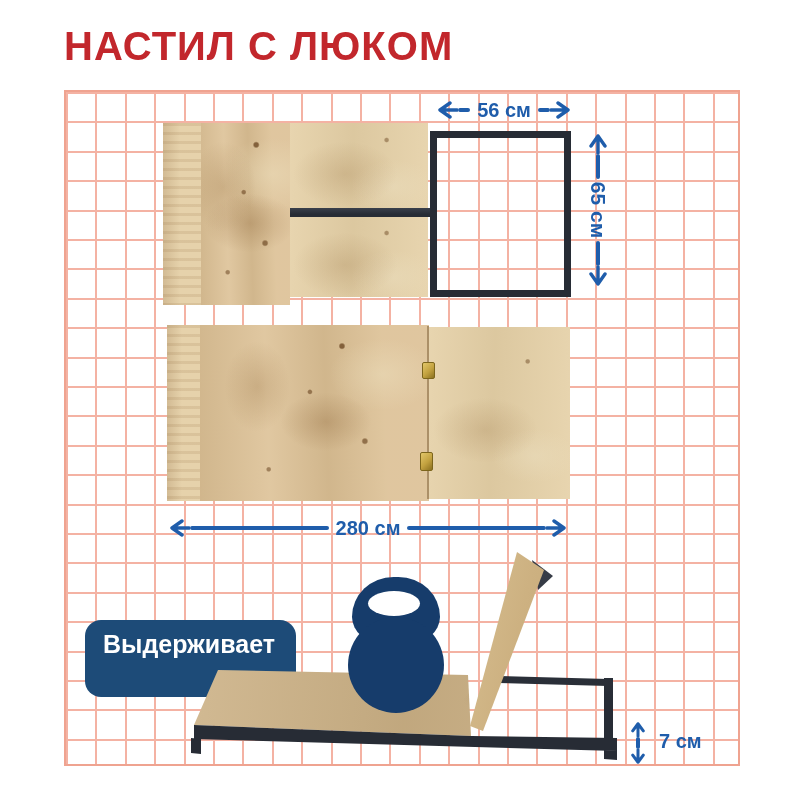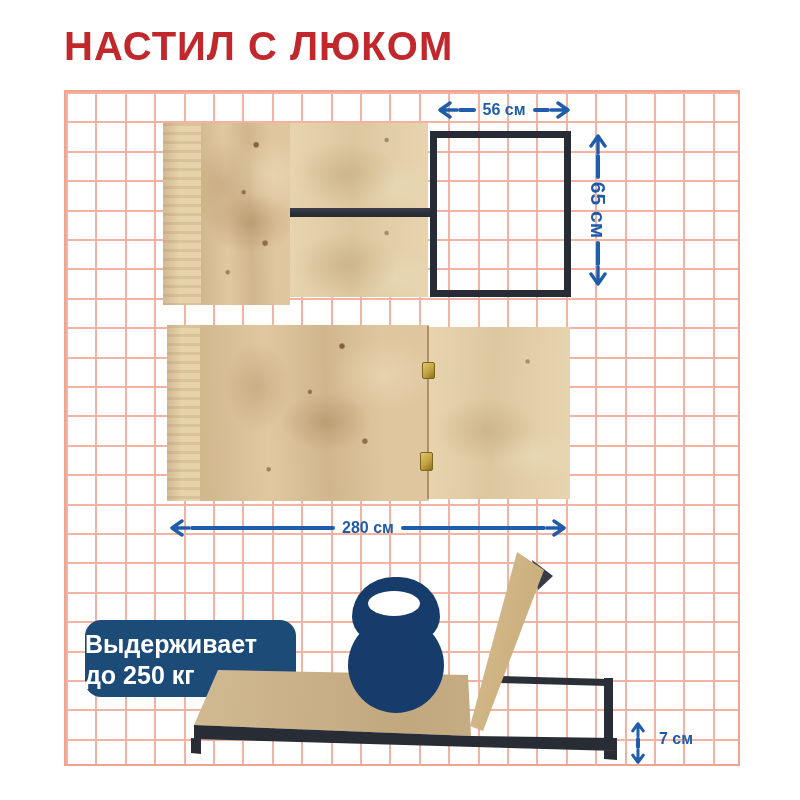--- a/index.html
+++ b/index.html
@@ -44,28 +44,28 @@
       linear-gradient(95deg, rgba(255,255,255,.12), rgba(0,0,0,.06) 50%, rgba(255,255,255,.08));}
   .metal{background:linear-gradient(180deg,#3a404b,var(--metal-dark) 70%);}
 
   
   .dim-h{display:flex;align-items:center;}
   .dim-v{display:flex;flex-direction:column;align-items:center;}
   .shaft-h{height:3.5px;background:var(--dim-blue);flex:1;border-radius:2px;}
   .shaft-v{width:3.5px;background:var(--dim-blue);flex:1;border-radius:2px;}
   .ah{display:block;flex:none;}
   .ah path{stroke:var(--dim-blue);stroke-width:3.4;fill:none;stroke-linecap:round;stroke-linejoin:round;}
-  .dim-label{color:var(--dim-blue);font-weight:bold;font-size:16px;margin:0 7px;white-space:nowrap;}
+  .dim-label{color:var(--dim-blue);font-weight:bold;font-size:20px;margin:0 7px;white-space:nowrap;}
   .rot-wrap{position:relative;width:24px;height:62px;flex:none;}
   .rot-wrap span{position:absolute;left:50%;top:50%;transform:translate(-50%,-50%) rotate(90deg);
       color:var(--dim-blue);font-weight:bold;font-size:21px;white-space:nowrap;margin:0;}
 
   
   #badge{left:85px;top:620px;width:211px;height:77px;border-radius:16px;
-      background:var(--badge-navy);box-sizing:border-box;padding:9px 0;z-index:1;}
+      background:var(--badge-navy);box-sizing:border-box;padding:9px 18px;z-index:1;}
   #badge div{color:#fff;font-weight:bold;font-size:25px;line-height:1.25;white-space:nowrap;}
 
   
   #hatch-frame{left:430px;top:131px;width:141px;height:166px;box-sizing:border-box;
       border:7px solid var(--metal-dark);}
   .seam{background:rgba(120,90,50,.5);}
   .hinge{background:linear-gradient(135deg,#e3c76a,var(--hinge-gold) 55%,#8a7020);
       border:1px solid #7c651c;border-radius:2px;box-sizing:border-box;}
 
   
@@ -141,21 +141,20 @@
     <div class="shaft-h"></div>
     <span class="dim-label">280 см</span>
     <div class="shaft-h"></div>
     <svg class="ah" width="20" height="20" viewBox="0 0 20 20">
         <path d="M1 10 H18 M8 3 L18 10 L8 17"></path>
       </svg>
   </div>
 
   <div class="abs" id="badge">
     <div>Выдерживает</div>
-    <div>до 250 кг</div>
   </div>
 
   <div class="abs" id="scene">
     <div class="clip metal" style="clip-path:polygon(318px 128px,428px 131px,428px 138px,318px 135px)"></div>
     <div class="clip metal" style="clip-path:polygon(424px 130px,433px 130px,433px 195px,424px 195px)"></div>
     <div class="clip wood deckdust" style="clip-path:polygon(38px 122px,288px 127px,291px 188px,14px 177px)"></div>
     <div class="clip metal" style="clip-path:polygon(14px 177px,291px 188px,437px 190px,437px 203px,14px 191px)"></div>
     <div class="clip metal" style="clip-path:polygon(11px 190px,21px 191px,21px 206px,11px 205px)"></div>
     <div class="clip metal" style="clip-path:polygon(424px 202px,437px 203px,437px 212px,424px 211px)"></div>
     <div class="clip metal" style="clip-path:polygon(352px 12px,373px 28px,358px 42px)"></div>

